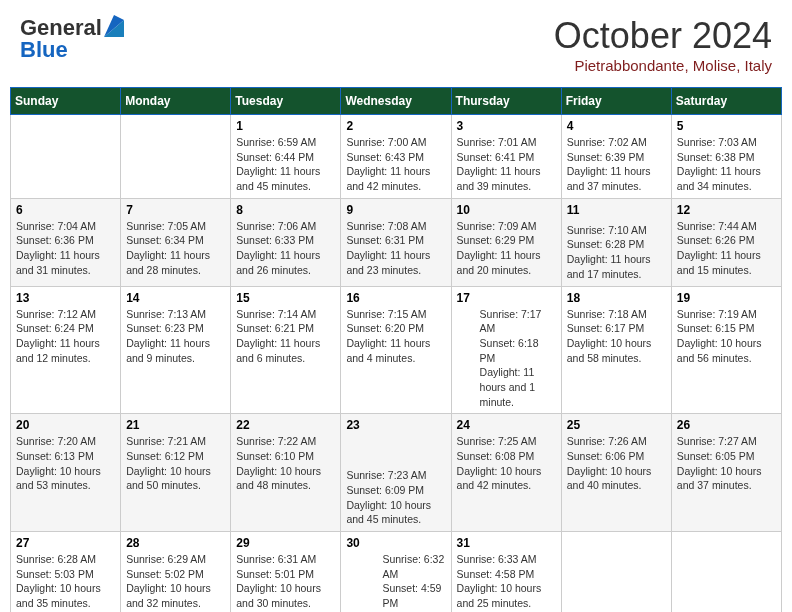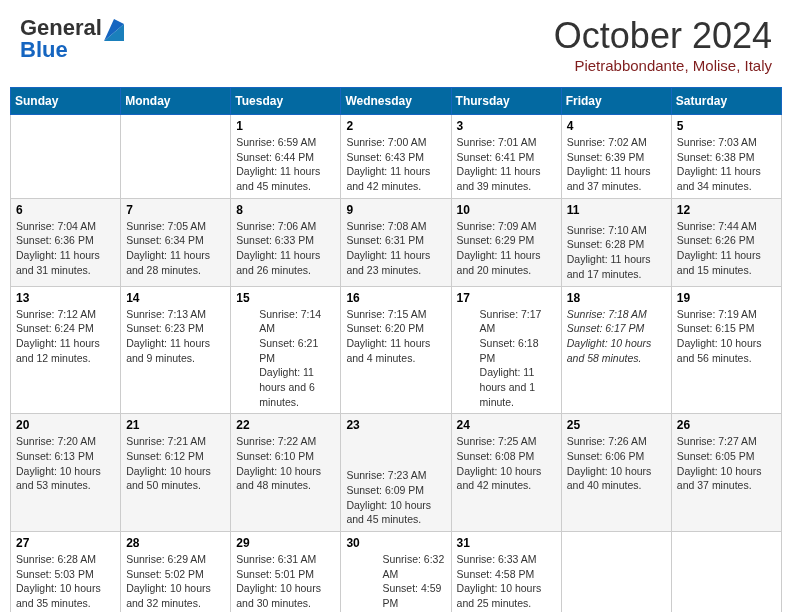--- a/index.html
+++ b/index.html
@@ -33,21 +33,21 @@
     .location {
       font-size: 15px;
       color: #7f1d1d;
     }
     .calendar {
       width: 100%;
       border-collapse: collapse;
       font-size: 11px;
     }
     .calendar th {
-      background-color: #0369a1;
+      background-color: #14532d;
       color: #fff;
       padding: 6px 4px;
       text-align: left;
       font-weight: bold;
       font-size: 12px;
       border: 1px solid #1565c0;
     }
     .calendar td {
       border: 1px solid #ccc;
       vertical-align: top;
@@ -72,21 +72,21 @@
     }
     .empty-cell {
       background: #fff !important;
     }
   </style>
 </head>
 <body>
 
 <div class="header">
   <div class="logo">
-    <div style="display:flex;align-items:flex-end;">
+    <div style="display:flex;align-items:flex-start;">
       <span style="font-size:22px;font-weight:bold;color:#333;">General</span>
       <svg width="20" height="22" viewBox="0 0 20 22" style="margin-left:2px;">
         <polygon points="0,22 20,22 20,5" fill="#1a7fbb"></polygon>
         <polygon points="0,22 20,5 10,0" fill="#1565c0"></polygon>
       </svg>
     </div>
     <span style="font-size:22px;font-weight:bold;color:#1565c0;margin-top:-4px;">Blue</span>
   </div>
   <div class="title-area">
     <div class="month-title">October 2024</div>
@@ -193,39 +193,39 @@
 Daylight: 11 hours and 12 minutes.</div>
         </td>
         <td>
           <span class="day-num">14</span>
           <div class="day-info" style="white-space: pre-line;">Sunrise: 7:13 AM
 Sunset: 6:23 PM
 Daylight: 11 hours and 9 minutes.</div>
         </td>
         <td>
           <span class="day-num">15</span>
-          <div class="day-info" style="white-space: pre-line; margin-left: 23px;">Sunrise: 7:14 AM
+          <div class="day-info" style="white-space: pre-line;">Sunrise: 7:14 AM
 Sunset: 6:21 PM
 Daylight: 11 hours and 6 minutes.</div>
         </td>
         <td>
           <span class="day-num">16</span>
           <div class="day-info" style="white-space: pre-line;">Sunrise: 7:15 AM
 Sunset: 6:20 PM
 Daylight: 11 hours and 4 minutes.</div>
         </td>
         <td>
           <span class="day-num">17</span>
           <div class="day-info" style="white-space: pre-line; margin-left: 23px;">Sunrise: 7:17 AM
 Sunset: 6:18 PM
 Daylight: 11 hours and 1 minute.</div>
         </td>
         <td>
           <span class="day-num">18</span>
-          <div class="day-info" style="white-space: pre-line; font-style: italic;">Sunrise: 7:18 AM
+          <div class="day-info" style="white-space: pre-line;">Sunrise: 7:18 AM
 Sunset: 6:17 PM
 Daylight: 10 hours and 58 minutes.</div>
         </td>
         <td>
           <span class="day-num">19</span>
           <div class="day-info" style="white-space: pre-line;">Sunrise: 7:19 AM
 Sunset: 6:15 PM
 Daylight: 10 hours and 56 minutes.</div>
         </td>
       </tr>

